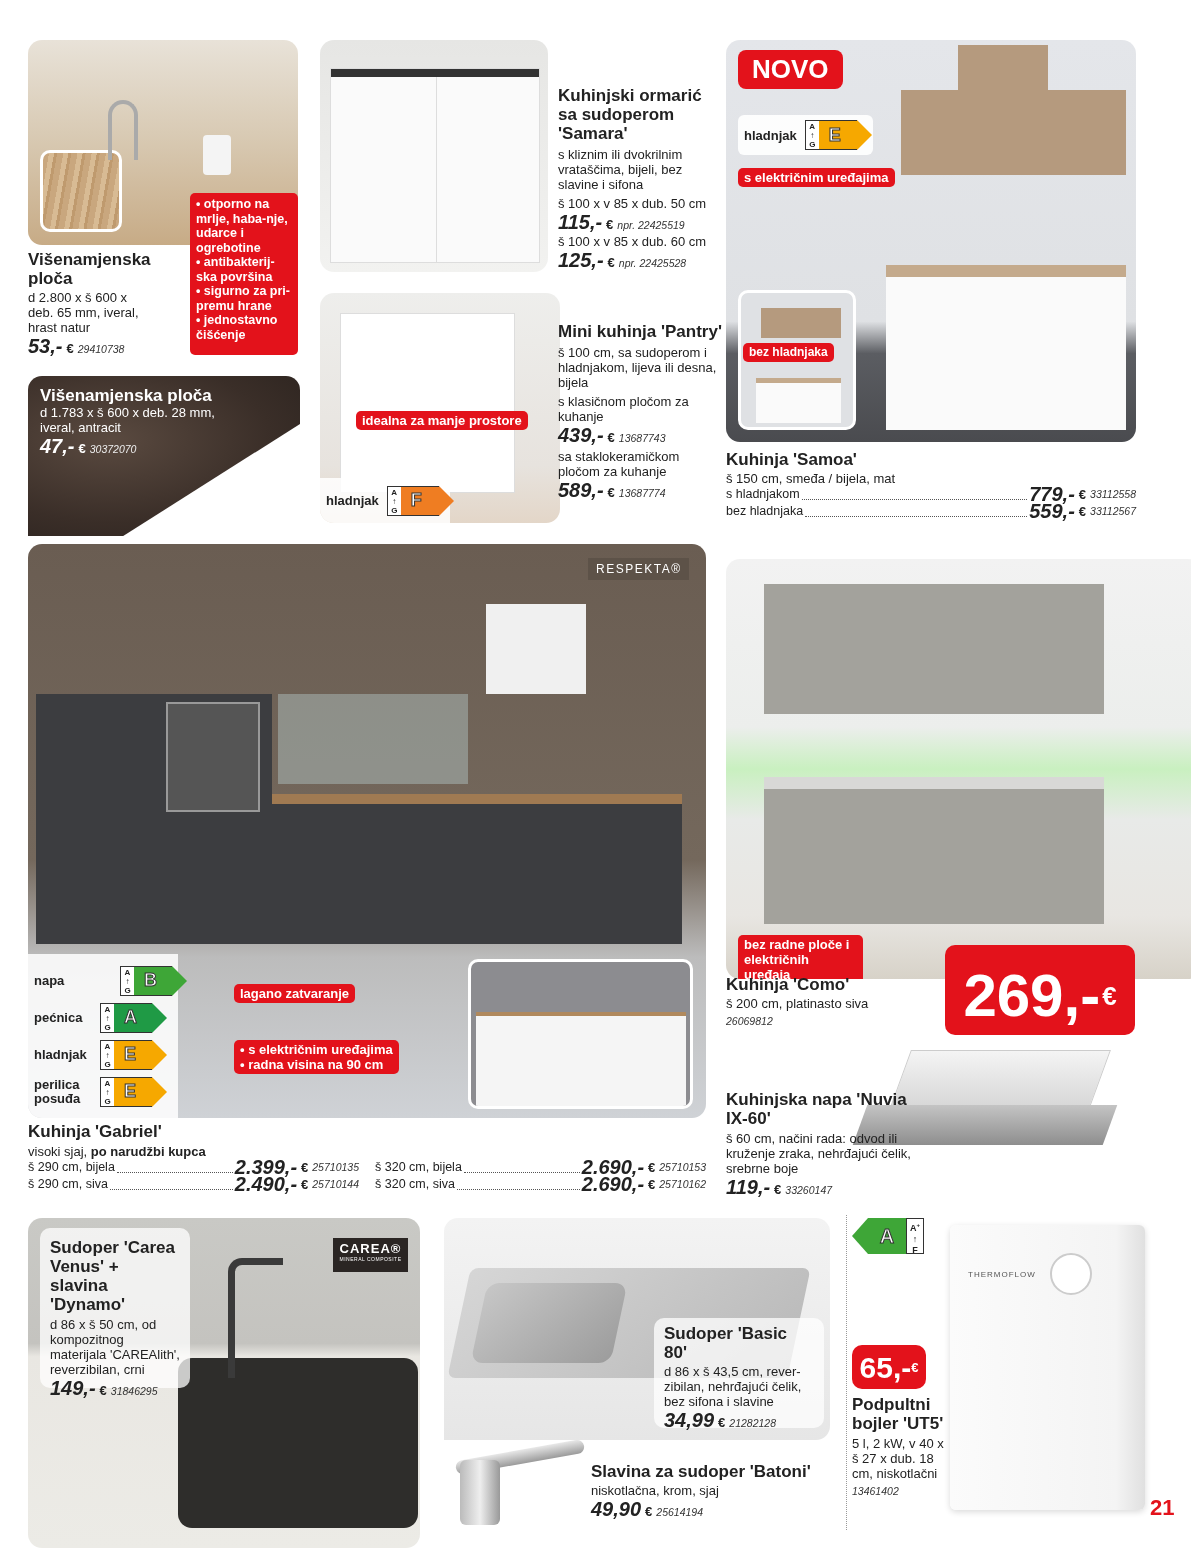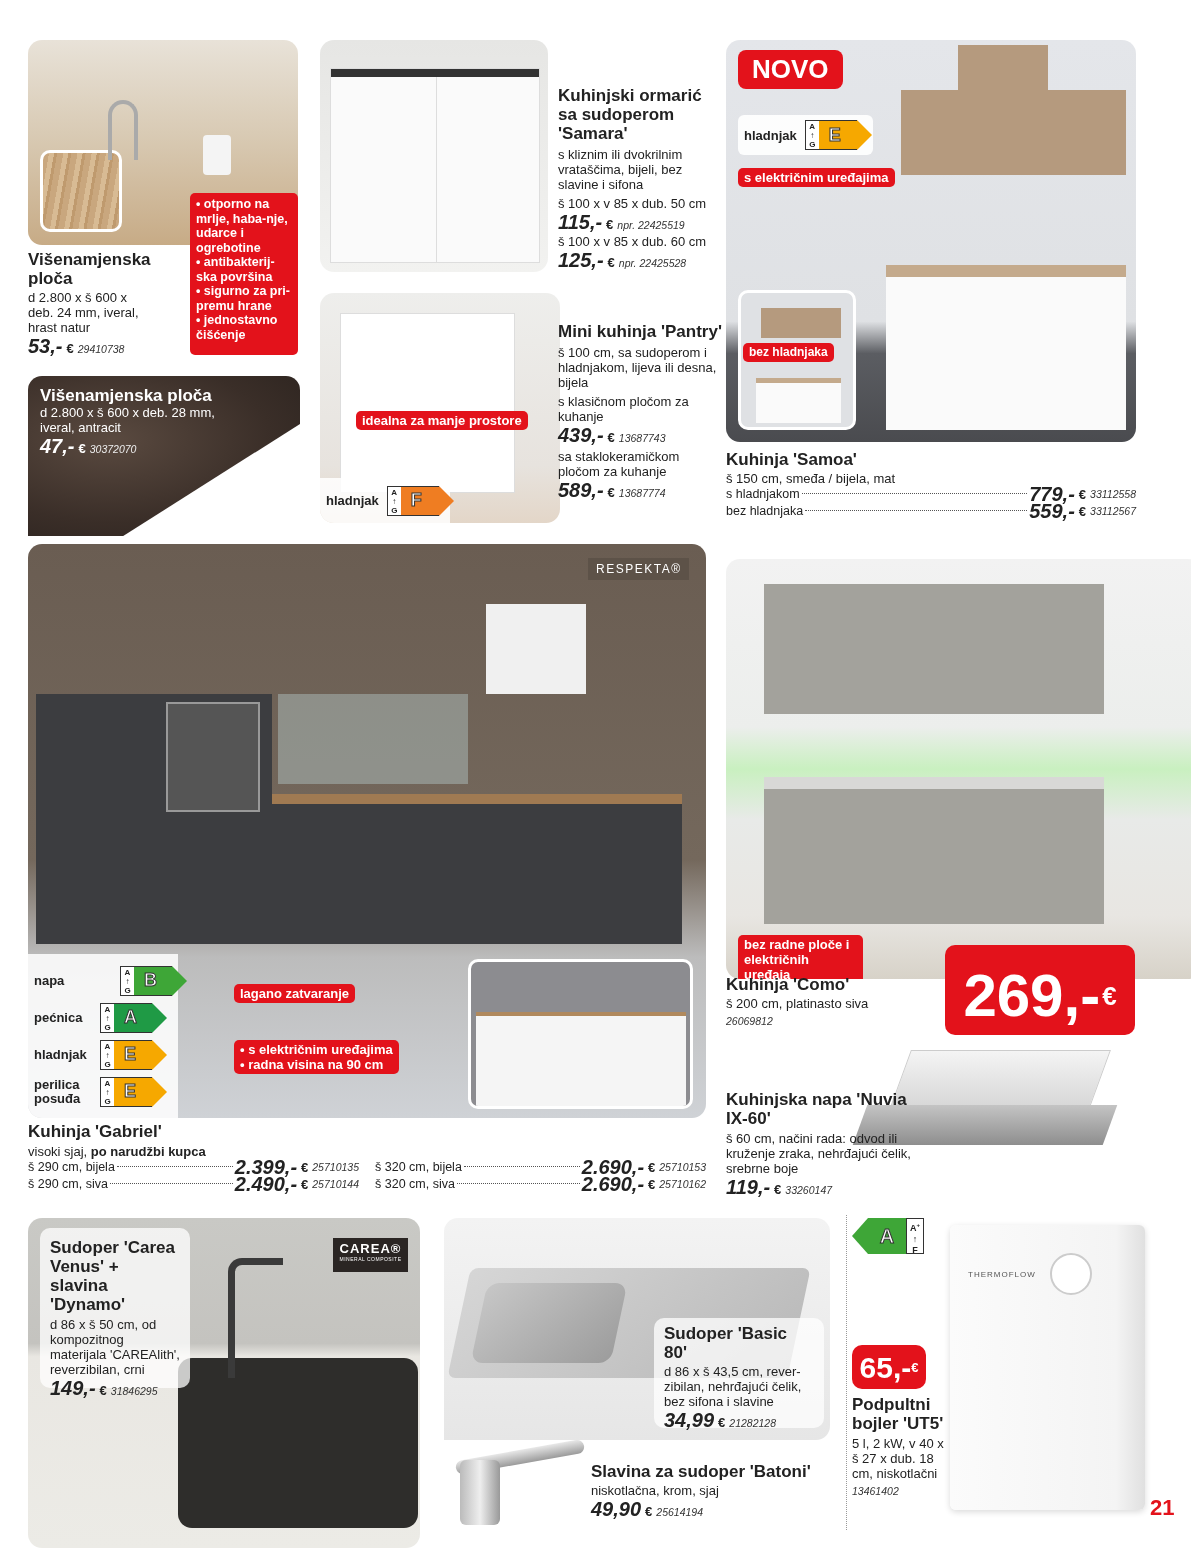--- a/index.html
+++ b/index.html
@@ -9,21 +9,21 @@
   .title { font-weight: bold; font-size: 17px; line-height: 19px; color: #222; }
   .desc { font-size: 13px; line-height: 15px; color: #222; }
   .price { font-weight: bold; font-size: 20px; color: #222; font-style: italic; }
   .eur { font-weight: bold; font-size: 13px; margin-left: 4px; }
   .code { font-style: italic; font-size: 10.5px; margin-left: 4px; color: #333; }
   .redtag { background: #e3121b; color: #fff; font-weight: bold; border-radius: 5px; padding: 2px 6px; font-size: 13px; line-height: 15px; }
   .energy { display: inline-flex; align-items: center; height: 30px; }
   .energy .scale { width: 14px; height: 30px; border: 1px solid #333; border-right: none; background: #fff; font-size: 8px; line-height: 9px; text-align: center; font-weight: bold; padding-top: 1px; }
   .energy .cls { height: 30px; display: flex; align-items: center; padding-left: 10px; width: 38px; font-size: 18px; font-weight: bold; color: #fff; -webkit-text-stroke: 1px #333; position: relative; border-top: 1px solid #333; border-bottom: 1px solid #333; }
   .energy .cls::after { content: ""; position: absolute; right: -15px; top: -1px; border-top: 15px solid transparent; border-bottom: 15px solid transparent; border-left: 15px solid; border-left-color: inherit; }
-  .dotrow { display: flex; align-items: center; font-size: 12.5px; line-height: 17px; }
+  .dotrow { display: flex; align-items: flex-end; font-size: 12.5px; line-height: 17px; }
   .dotrow .lbl { white-space: nowrap; }
   .dotrow .dots { flex: 1; border-bottom: 1px dotted #555; margin: 0 2px 3px 2px; }
   .bigprice { background: #e3121b; color: #fff; font-weight: bold; border-radius: 10px; display: flex; align-items: flex-end; justify-content: center; }
   .pagenum { font-weight: bold; font-size: 22px; color: #e3121b; }
 </style>
 </head>
 <body>
 
 <div class="photo" style="left:28px;top:40px;width:270px;height:205px;background:linear-gradient(180deg,#e8e2d8 0%,#d9cbb5 45%,#c7ab86 100%);">
   <div class="abs" style="left:12px;top:110px;width:82px;height:82px;border-radius:10px;border:3px solid #fff;background:repeating-linear-gradient(100deg,#c9a77e 0 6px,#d8bb94 6px 11px,#bf9a6e 11px 14px);"></div>
@@ -32,29 +32,29 @@
 </div>
 <div class="abs redtag" style="left:190px;top:193px;width:108px;height:162px;font-size:12.5px;line-height:14.5px;padding:4px 6px;">
   <div>• otporno na mrlje, haba-nje, udarce i ogrebotine</div>
   <div>• antibakterij-ska površina</div>
   <div>• sigurno za pri-premu hrane</div>
   <div>• jednostavno čišćenje</div>
 </div>
 <div class="abs" style="left:28px;top:250px;width:150px;">
   <div class="title">Višenamjenska ploča</div>
   <div class="desc" style="margin-top:2px;">d 2.800 x š 600 x</div>
-  <div class="desc">deb. 24 mm, iveral,</div>
+  <div class="desc">deb. 65 mm, iveral,</div>
   <div class="desc">hrast natur</div>
   <div><span class="price">53,-</span><span class="eur">€</span><span class="code">29410738</span></div>
 </div>
 
 <div class="photo" style="left:28px;top:376px;width:272px;height:160px;background:radial-gradient(ellipse at 30% 40%,#5a4a40 0%,#3a2e28 60%,#2a221e 100%);border-radius:14px 14px 14px 0;clip-path:polygon(0 0,100% 0,100% 30%,35% 100%,0 100%);">
   <div style="padding:10px 12px;color:#fff;">
     <div class="title" style="color:#fff;">Višenamjenska ploča</div>
-    <div class="desc" style="color:#fff;">d 2.800 x š 600 x deb. 28 mm,</div>
+    <div class="desc" style="color:#fff;">d 1.783 x š 600 x deb. 28 mm,</div>
     <div class="desc" style="color:#fff;">iveral, antracit</div>
     <div><span class="price" style="color:#fff;">47,-</span><span class="eur" style="color:#fff;">€</span><span class="code" style="color:#eee;">30372070</span></div>
   </div>
 </div>
 
 <div class="photo" style="left:320px;top:40px;width:228px;height:232px;background:linear-gradient(180deg,#e6e6e4,#f2f2f0);">
   <div class="abs" style="left:10px;top:28px;width:210px;height:195px;background:#fafafa;border:1px solid #ddd;">
     <div style="height:8px;background:#333;"></div>
     <div style="position:absolute;left:105px;top:8px;bottom:0;border-left:1px solid #ddd;"></div>
   </div>

